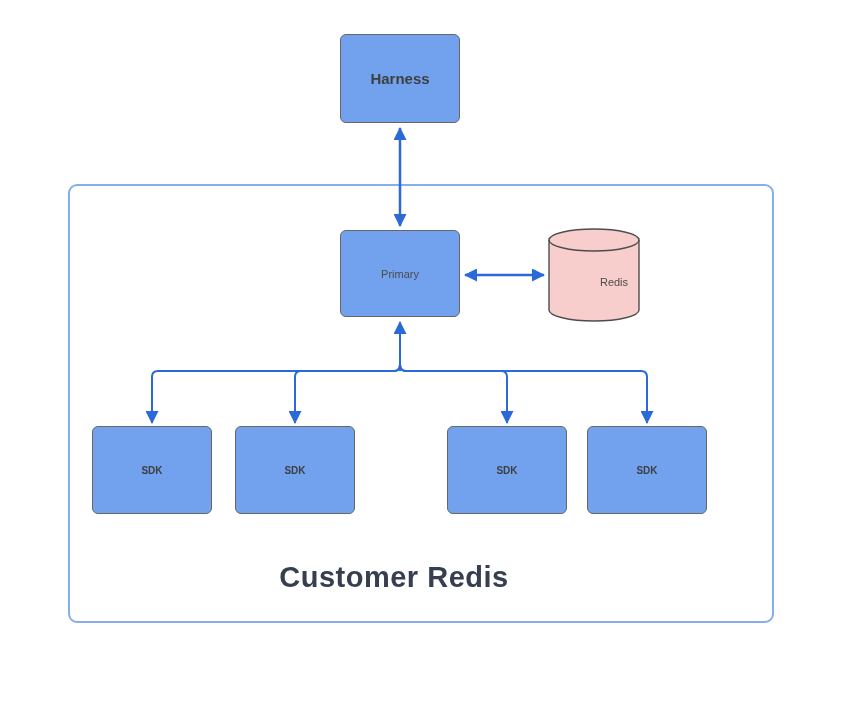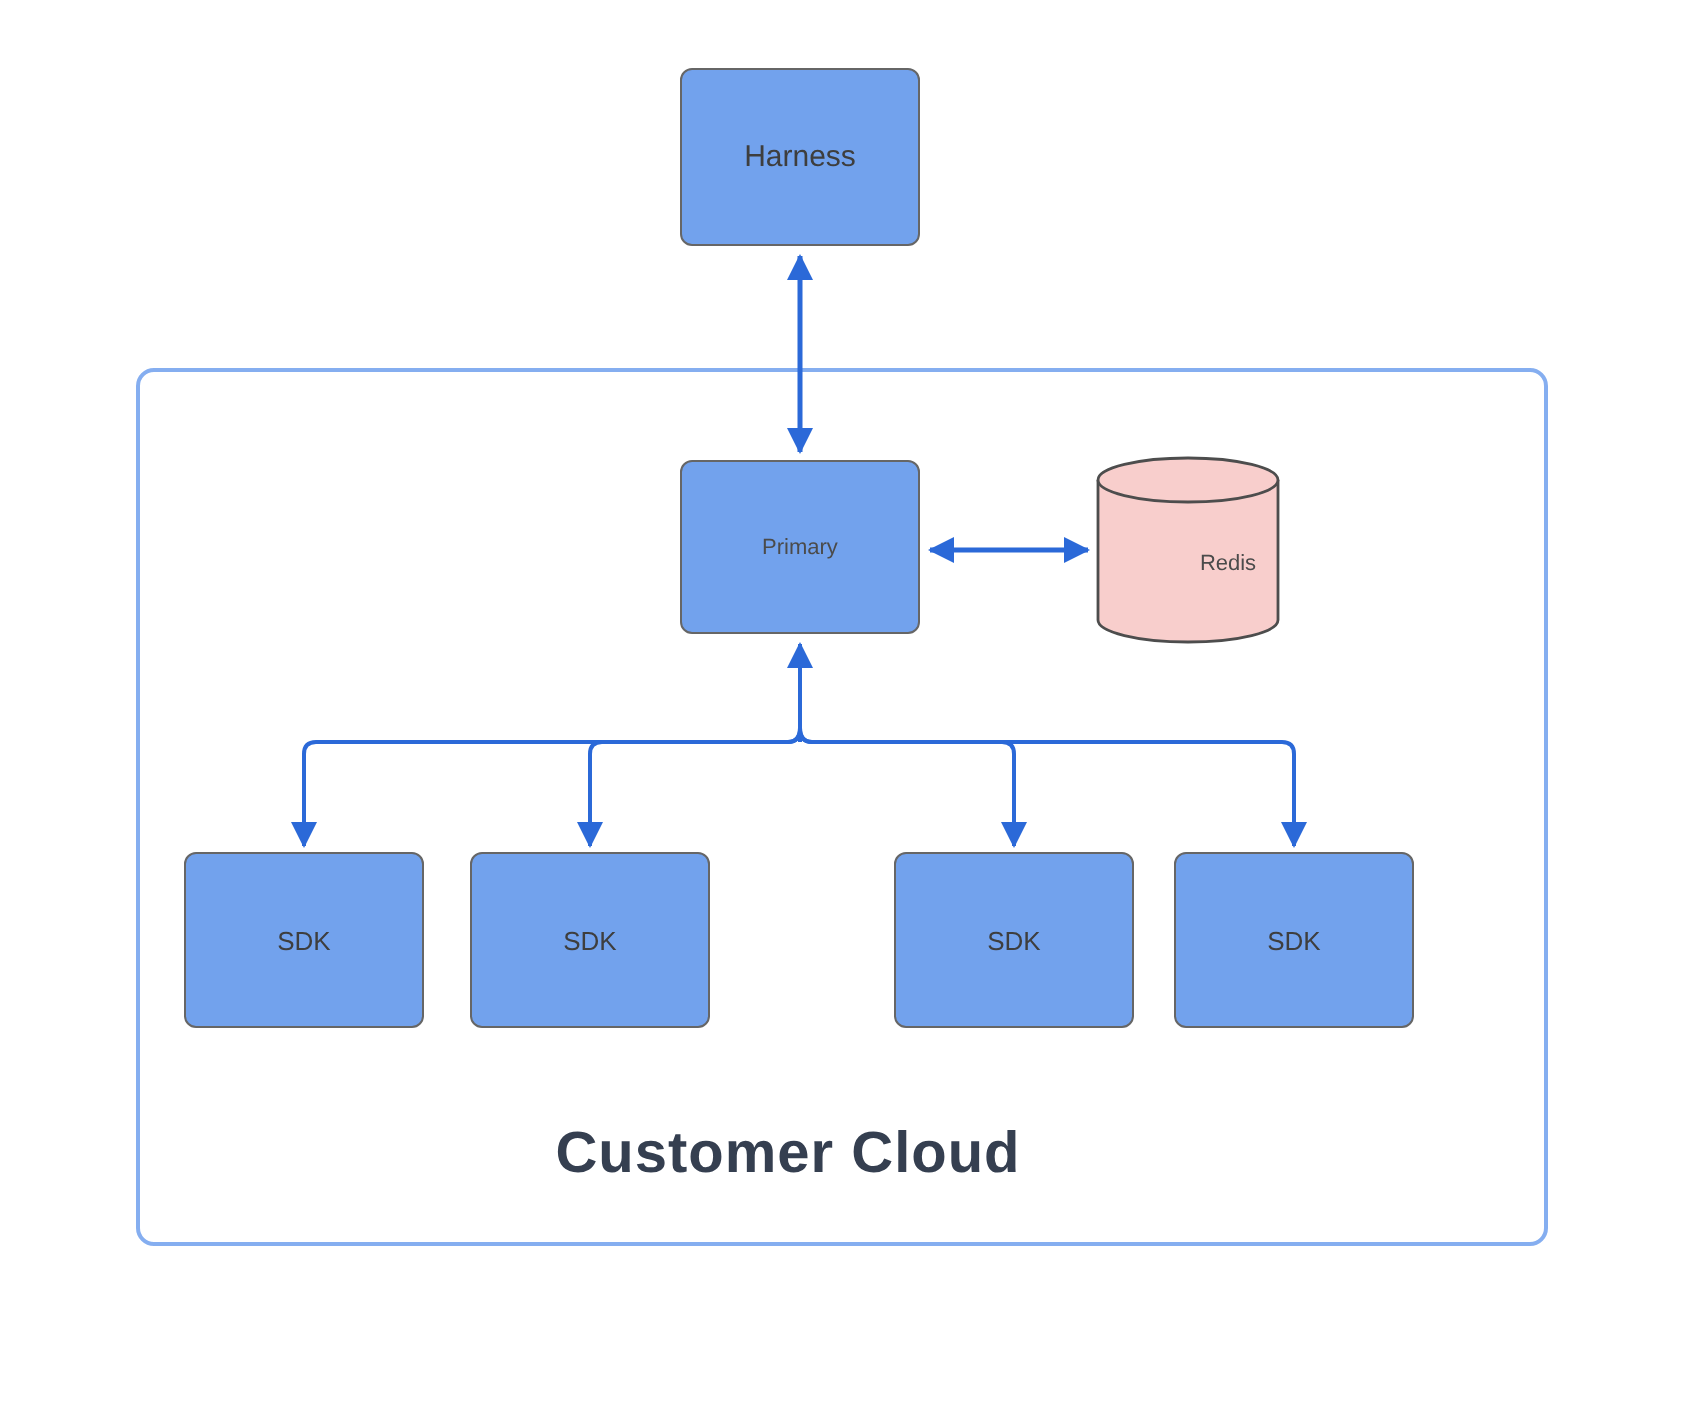--- a/index.html
+++ b/index.html
@@ -35,22 +35,22 @@
     pointer-events:none;
   }
   .edge { stroke:var(--connector); fill:none; stroke-width:2; stroke-linejoin:round; }
   .edge.thick { stroke-width:2.5; }
   #arrow path { fill:var(--connector); stroke:none; }
   .node {
     position:absolute; width:120px; height:89px; box-sizing:border-box;
     background:var(--node-fill); border:1px solid var(--node-border);
     border-radius:6px; display:flex; align-items:center; justify-content:center;
   }
-  .lbl-bold { font-weight:normal; font-size:15px; color:var(--label-dark); }
-  .sdk .lbl-bold { font-size:13px; }
+  .lbl-bold { font-weight:bold; font-size:15px; color:var(--label-dark); }
+  .sdk .lbl-bold { font-size:10px; }
   .lbl { font-size:11px; color:var(--label-gray); }
   .cylinder-shape { position:absolute; left:548px; top:228px; }
   .cylinder-shape path, .cylinder-shape ellipse {
     fill:var(--cylinder-fill); stroke:var(--cylinder-border); stroke-width:1.4;
   }
   .cylinder-label {
     position:absolute; left:568px; top:228px; width:92px; height:94px;
     display:flex; align-items:center; justify-content:center;
     padding-top:14px; box-sizing:border-box;
   }
@@ -103,15 +103,15 @@
   <div class="node sdk" style="left:235px; top:426px; height:88px;">
     <span class="lbl-bold">SDK</span>
   </div>
   <div class="node sdk" style="left:447px; top:426px; height:88px;">
     <span class="lbl-bold">SDK</span>
   </div>
   <div class="node sdk" style="left:587px; top:426px; height:88px;">
     <span class="lbl-bold">SDK</span>
   </div>
 
-  <div class="group-label">Customer Cloud</div>
+  <div class="group-label">Customer Redis</div>
 
 </div>
 
 </body></html>

